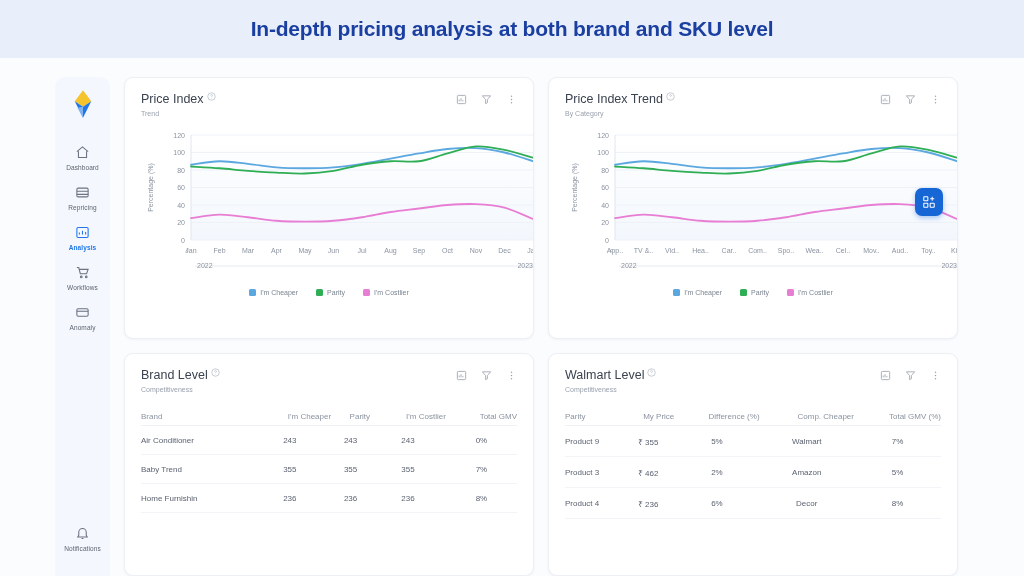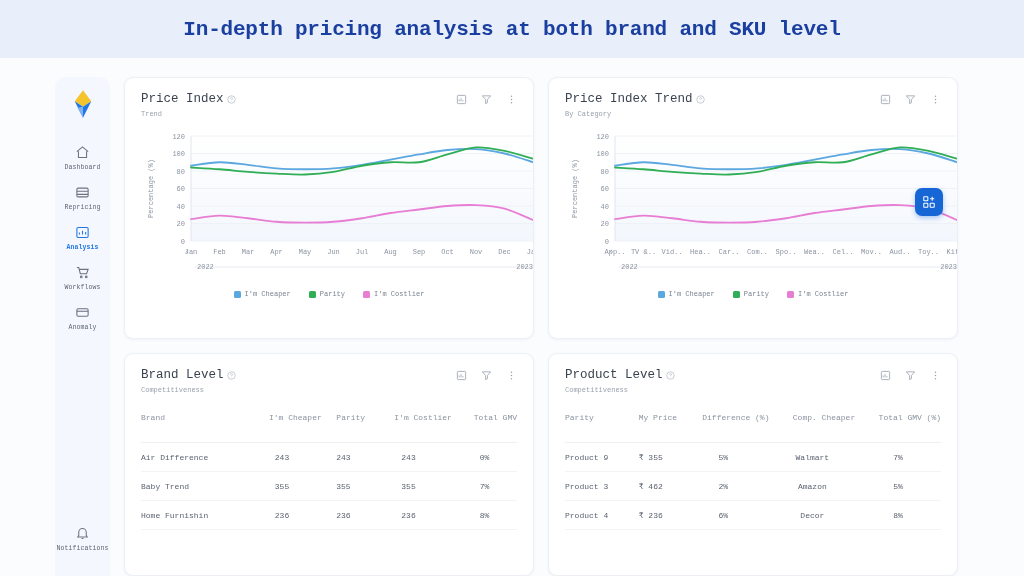--- a/index.html
+++ b/index.html
@@ -2,21 +2,21 @@
 <html><head>
 <meta charset="utf-8">
 <style>
   * { box-sizing: border-box; margin: 0; padding: 0; }
   html, body {
     width: 1024px; height: 576px;
     font-family: "Liberation Sans", sans-serif;
     background: #ffffff;
     overflow: hidden;
   }
-  .page { position: relative; width: 1024px; height: 576px; background:#3b82f6;font-family:Liberation Mono, monospace; }
+  .page { position: relative; width: 1024px; height: 576px; background:#3b82f6; }
 
   
   .banner {
     width: 1024px; height: 58px;
     background: #e8effb;
     display: flex; align-items: center; justify-content: center;
   }
   .banner-title {
     font-size: 21px; font-weight: bold; color: #1a3fa0;
     letter-spacing: -0.2px;
@@ -67,21 +67,21 @@
     border: 1px solid #eceff4;
     border-radius: 9px;
     box-shadow: 0 1px 3px rgba(20,40,90,0.05);
     padding: 14px 16px 6px 16px;
     position: relative;
     overflow: hidden;
   }
   .card-head { display: flex; align-items: flex-start; justify-content: space-between; }
   .card-title {
     font-size: 12.5px; color: #3b4350; font-weight: normal;
-    display: flex; align-items: center; gap: 3px;
+    display: flex; align-items: flex-start; gap: 3px;
   }
   .help-icon { width: 9px; height: 9px; display:inline-flex; }
   .card-sub { font-size: 7px; color: #9aa1ad; margin-top: 4px; }
   .card-actions { display: flex; align-items: center; gap: 14px; padding-top: 2px; }
   .act-icon { width: 11px; height: 11px; cursor: pointer; display:flex; }
 
   
   .chart-wrap { position: relative; margin-top: 10px; height: 160px; }
   .chart-svg { display:block; }
   .legend {
@@ -89,21 +89,21 @@
     margin-top: 2px;
   }
   .legend-item { display: flex; align-items: center; gap: 4px; }
   .legend-dot { width: 7px; height: 7px; border-radius: 1.5px; }
   .legend-label { font-size: 7px; color: #7b8491; }
 
   
   .table { width: 100%; border-collapse: collapse; margin-top: 19px; }
   .table th {
     font-size: 8px; font-weight: normal; color: #8b93a0;
-    text-align: right; padding: 0 0 20px 0;
+    text-align: right; padding: 0 0 4px 0;
     border-bottom: 1px solid #eef0f4;
   }
   .table th:first-child, .table td:first-child { text-align: left; }
   .table td {
     font-size: 8px; color: #5b6270;
     text-align: center; padding: 10px 0 9px 0;
     border-bottom: 1px solid #f2f4f7;
   }
 
   
@@ -450,21 +450,21 @@
               <tr id="brand-head">
                 <th>Brand</th>
                 <th>I'm Cheaper</th>
                 <th>Parity</th>
                 <th>I'm Costlier</th>
                 <th>Total GMV</th>
               </tr>
             </thead>
           <tbody id="brand-body">
               <tr>
-                <td>Air Difference</td>
+                <td>Air Conditioner</td>
                 <td>243</td>
                 <td>243</td>
                 <td>243</td>
                 <td>0%</td>
               </tr>
               <tr>
                 <td>Baby Trend</td>
                 <td>355</td>
                 <td>355</td>
                 <td>355</td>
@@ -478,21 +478,21 @@
                 <td>8%</td>
               </tr>
             </tbody>
         </table>
       </div>
 
       <div class="card">
         <div class="card-head">
           <div>
             <div class="card-title">
-              <span>Product Level</span>
+              <span>Walmart Level</span>
               <span class="help-icon">
                 <svg viewBox="0 0 24 24" fill="none" stroke="#b6bcc7" stroke-width="2">
                     <circle cx="12" cy="12" r="10"></circle>
                     <path d="M9.5 9.5a2.5 2.5 0 1 1 3.2 2.4c-.7.3-.7.9-.7 1.6"></path>
                     <circle cx="12" cy="17" r="0.8" fill="#b6bcc7" stroke="none"></circle>
                   </svg>
               </span>
             </div>
             <div class="card-sub">Competitiveness</div>
           </div>

